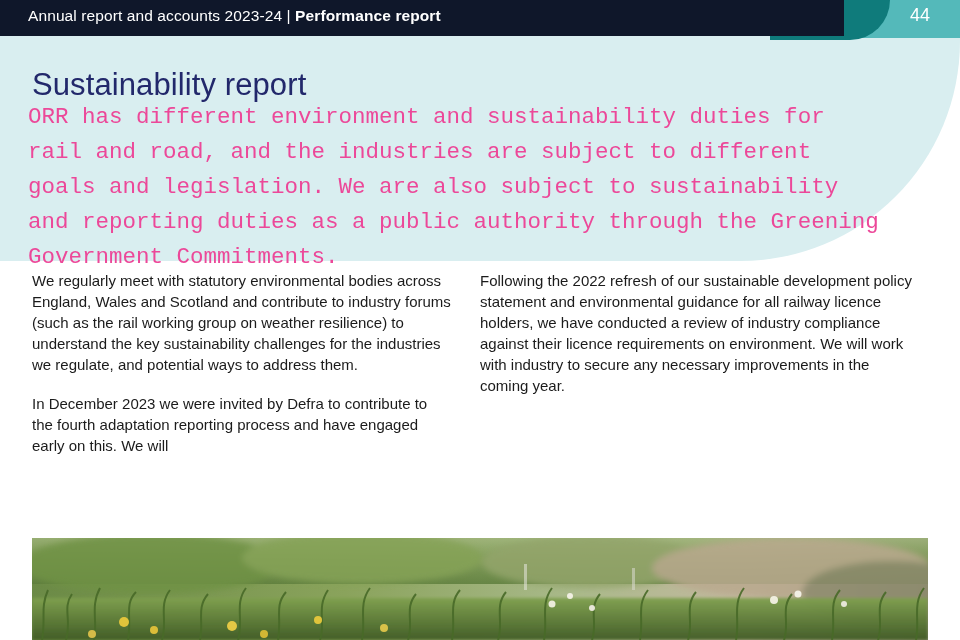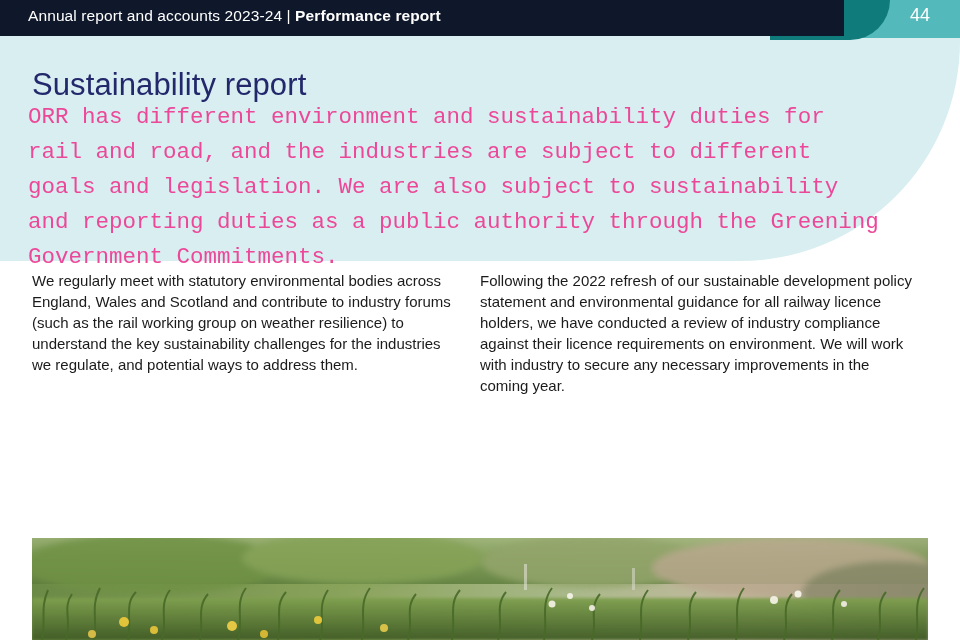--- a/index.html
+++ b/index.html
@@ -164,20 +164,21 @@
       <div class="page-number">44</div>
     </div>
   </div>
 
   <h1 class="doc-title">Sustainability report</h1>
   <div class="intro-para">ORR has different environment and sustainability duties for rail and road, and the industries are subject to different goals and legislation. We are also subject to sustainability and reporting duties as a public authority through the Greening Government Commitments.</div>
 
   <div class="body-cols">
     <div class="col left">
       <p>We regularly meet with statutory environmental bodies across England, Wales and Scotland and contribute to industry forums (such as the rail working group on weather resilience) to understand the key sustainability challenges for the industries we regulate, and potential ways to address them.</p>
+      <p>In December 2023 we were invited by Defra to contribute to the fourth adaptation reporting process and have engaged early on this. We will</p>
     </div>
     <div class="col right">
       <p>Following the 2022 refresh of our sustainable development policy statement and environmental guidance for all railway licence holders, we have conducted a review of industry compliance against their licence requirements on environment. We will work with industry to secure any necessary improvements in the coming year.</p>
     </div>
   </div>
 
   <div class="photo">
     <svg width="896" height="102" viewBox="0 0 896 102" xmlns="http://www.w3.org/2000/svg">
       <defs>
         <linearGradient id="skyGrad" x1="0" y1="0" x2="0" y2="1">

